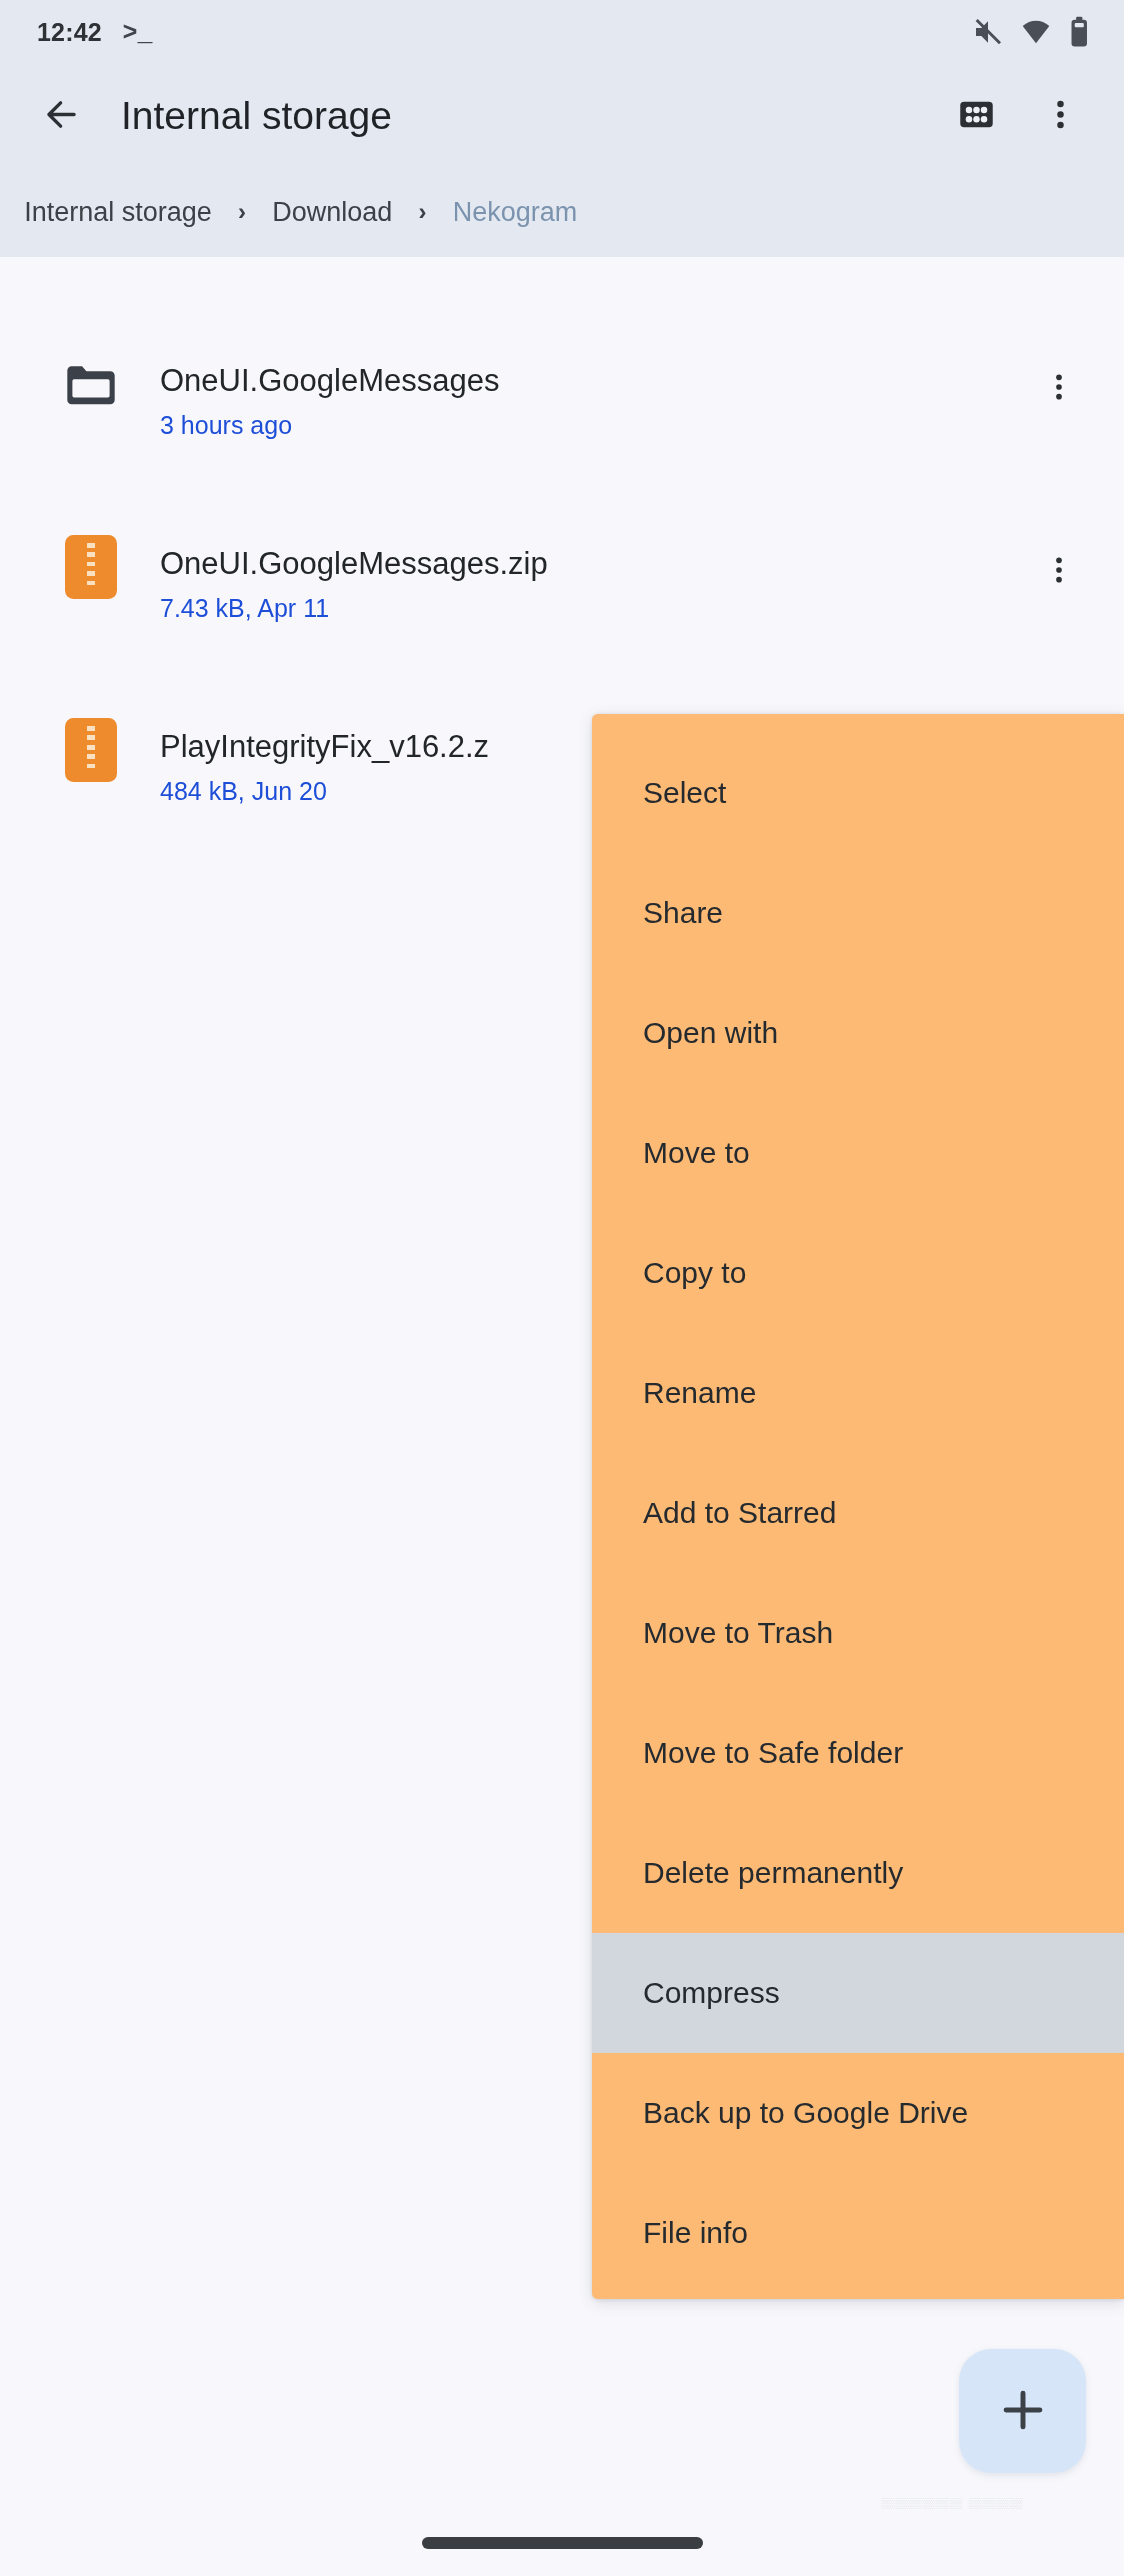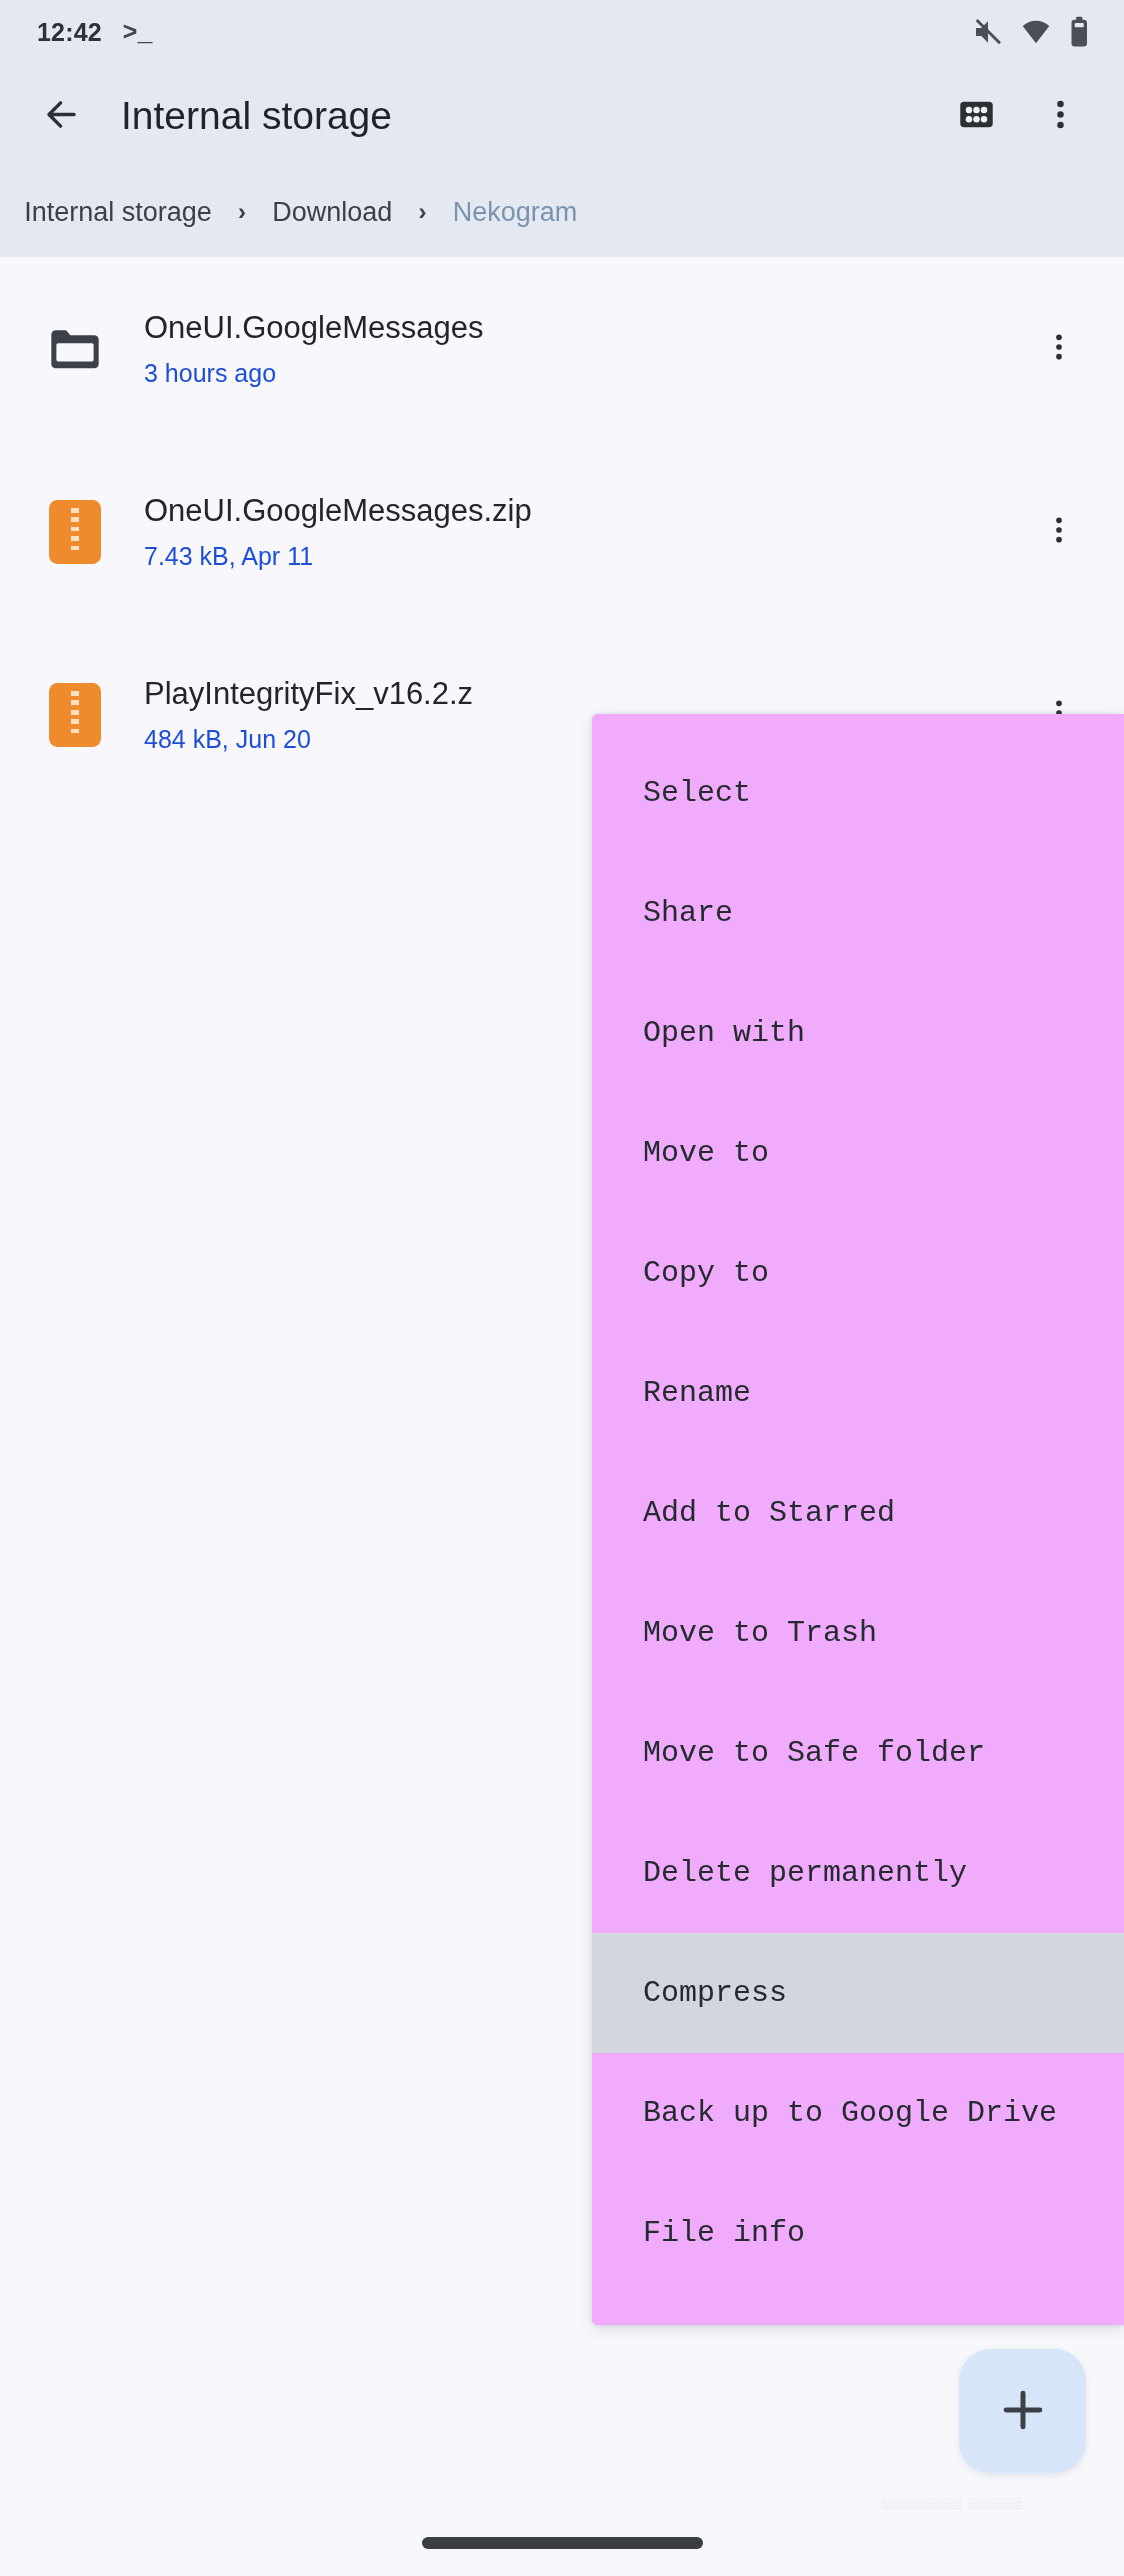--- a/index.html
+++ b/index.html
@@ -112,23 +112,24 @@
   .file-list {
     position: absolute;
     top: 257px; left: 0;
     width: 1124px;
     background: #f8f8fc;
   }
   .file-row {
     position: relative;
     height: 183px;
     display: flex;
-    align-items: center;
+    align-items: flex-end;
     padding-left: 19px;
     padding-right: 28px;
+    margin-left: 16px;
   }
   .file-icon-wrap {
     width: 112px;
     height: 112px;
     display: flex;
     align-items: center;
     justify-content: center;
     flex: 0 0 auto;
   }
   .file-text {
@@ -178,26 +179,25 @@
         #ED8B2D 4.7px, #ED8B2D 9.4px
       );
   }
 
   
   .context-menu {
     position: absolute;
     left: 592px;
     top: 714px;
     width: 532px;
-    background: #f0abfc;
+    background: #fdba74;
     border-radius: 5.6px 0 0 5.6px;
     box-shadow: 0 3.7px 15px rgba(40,50,70,0.14), 0 0.9px 3.7px rgba(40,50,70,0.10);
-    padding: 19px 0 32px 0;
+    padding: 19px 0 6px 0;
     overflow: hidden;
-    font-family: Liberation Mono, monospace;
   }
   .menu-item {
     height: 120px;
     display: flex;
     align-items: center;
     padding-left: 51px;
     font-size: 30px;
     color: #252a2f;
     white-space: nowrap;
   }

